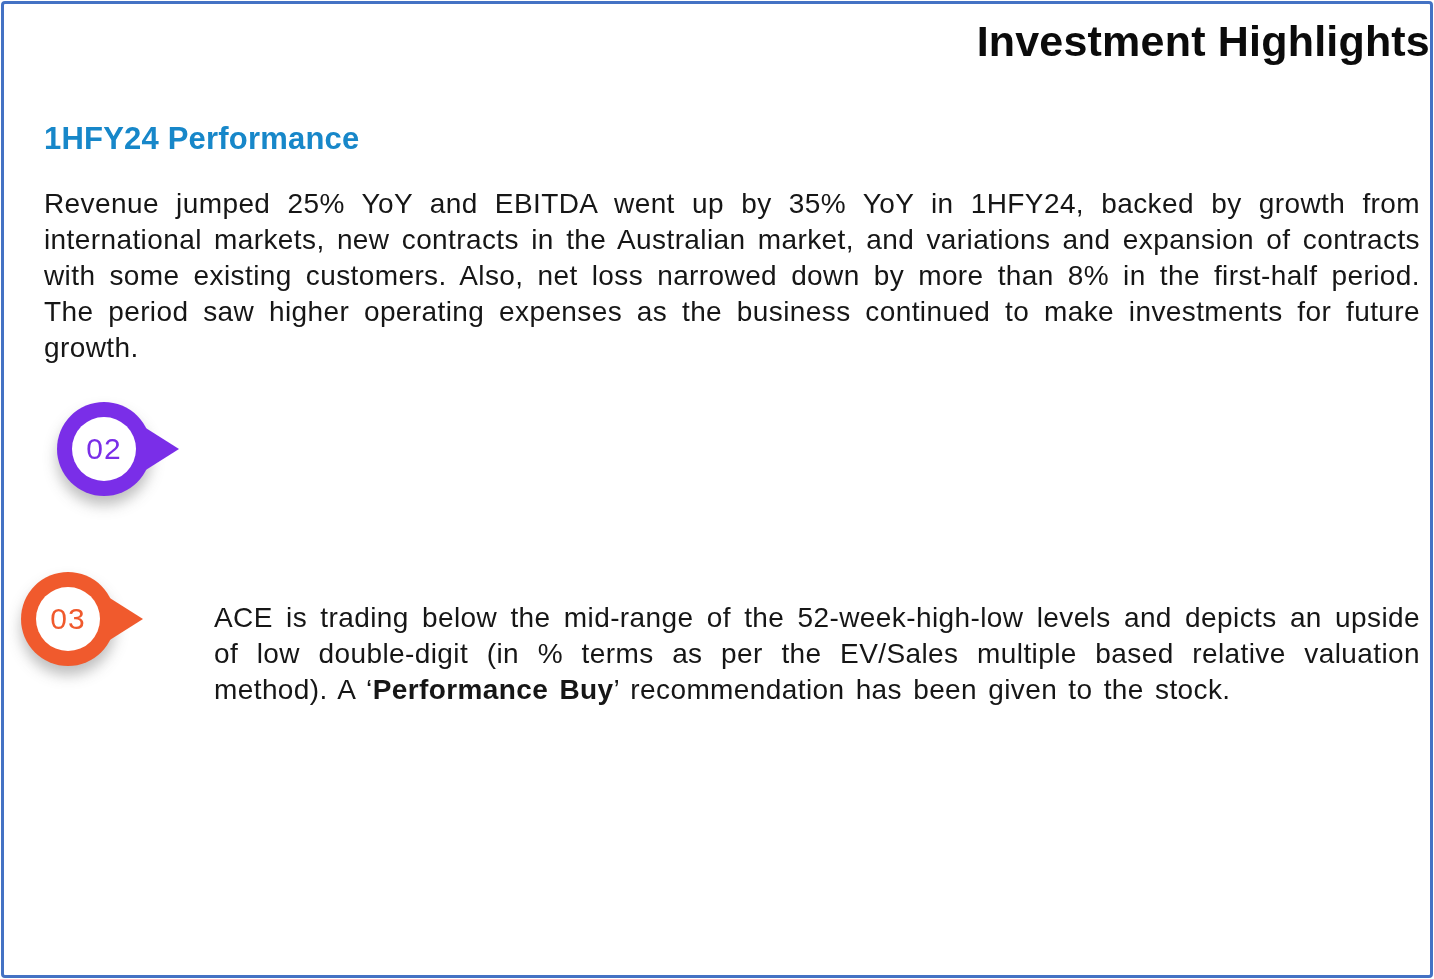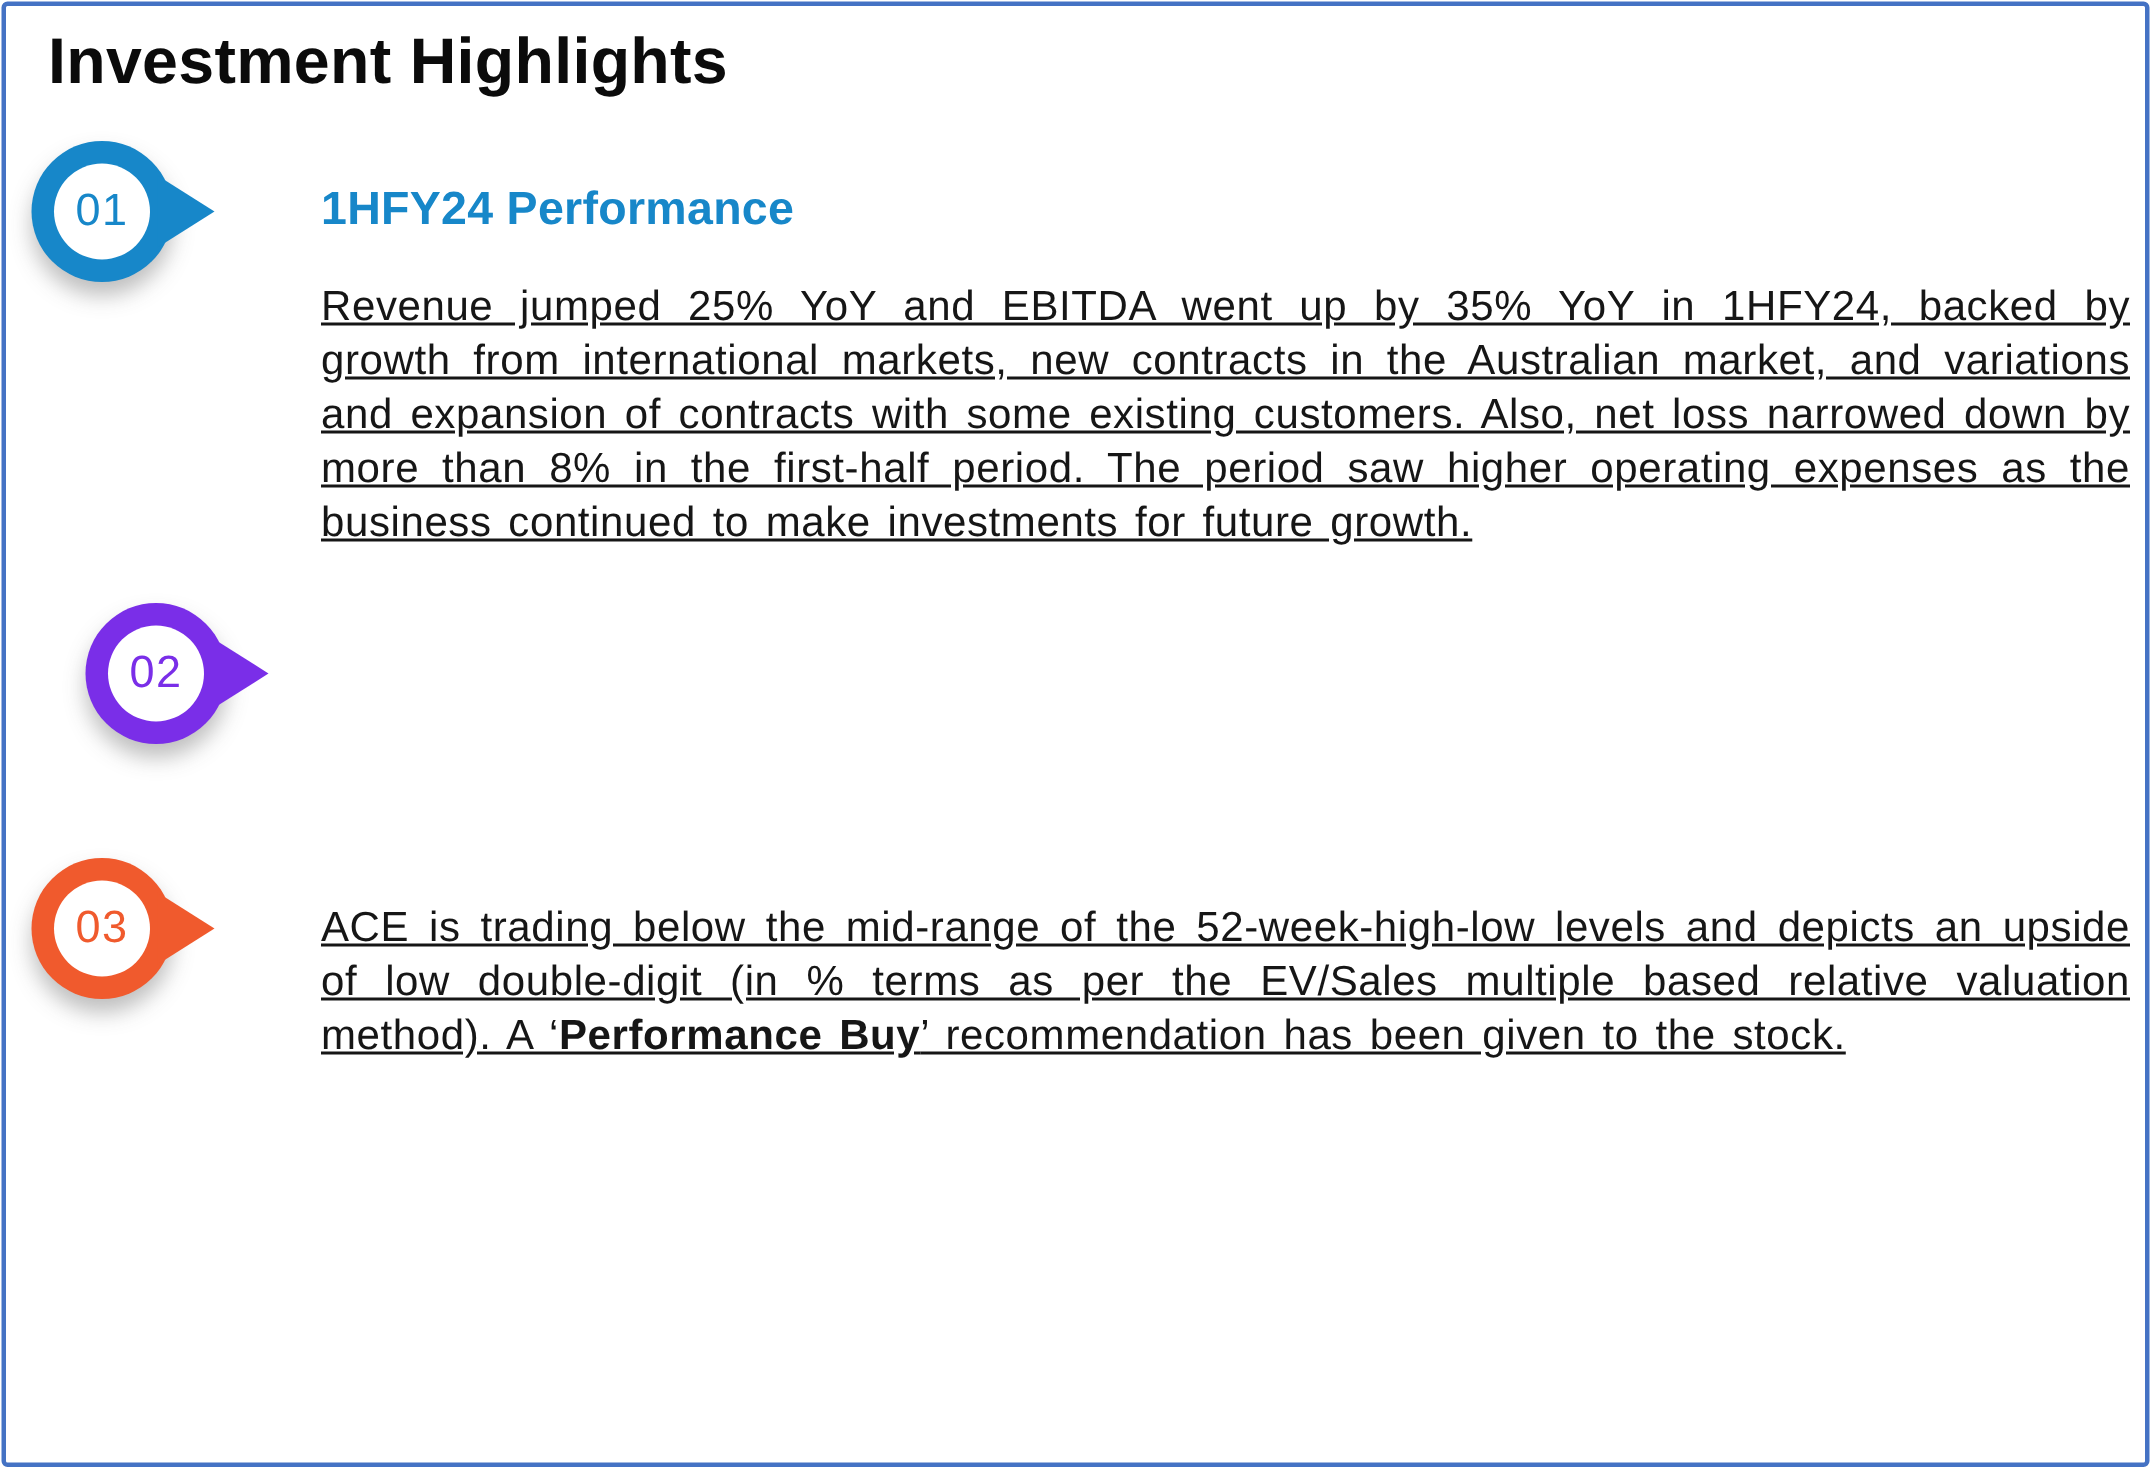--- a/index.html
+++ b/index.html
@@ -19,20 +19,21 @@
     background: #ffffff;
     overflow: hidden;
   }
   .page-title {
     margin: 12px 0 0 28px;
     font-size: 43px;
     line-height: 50px;
     font-weight: 800;
     color: #0b0b0b;
     letter-spacing: 0.2px;
+    text-align: right;
   }
   .section {
     display: flex;
     align-items: flex-start;
   }
   .section-1 { margin-top: 28px; }
   .section-2 { margin-top: 36px; padding-left: 36px; }
   .section-3 { margin-top: 70px; justify-content: space-between; }
   .badge-col {
     width: 170px;
@@ -88,39 +89,31 @@
     letter-spacing: 0.2px;
   }
   .sec-body {
     margin-top: 28px;
     font-size: 28px;
     line-height: 36px;
     color: #161616;
     text-align: justify;
     letter-spacing: 0.4px;
     word-spacing: 3px;
-    text-decoration: underline;
   }
   .sec-body b { font-weight: 700; }
 </style>
 </head>
 <body>
 
 <div class="page">
 
   <h1 class="page-title">Investment Highlights</h1>
 
   <div class="section section-1" style="--c: #1787C9;">
-    <div class="badge-col">
-      <div class="badge">
-        <div class="badge-circle"></div>
-        <div class="badge-point"></div>
-        <div class="badge-inner">01</div>
-      </div>
-    </div>
     <div class="content-col">
       <h2 class="sec-heading">1HFY24 Performance</h2>
       <p class="sec-body">Revenue jumped 25% YoY and EBITDA went up by 35% YoY in 1HFY24, backed by growth from international markets, new contracts in the Australian market, and variations and expansion of contracts with some existing customers. Also, net loss narrowed down by more than 8% in the first-half period. The period saw higher operating expenses as the business continued to make investments for future growth.</p>
     </div>
   </div>
 
   <div class="section section-2" style="--c: #7A2EE8;">
     <div class="badge-col">
       <div class="badge">
         <div class="badge-circle"></div>

